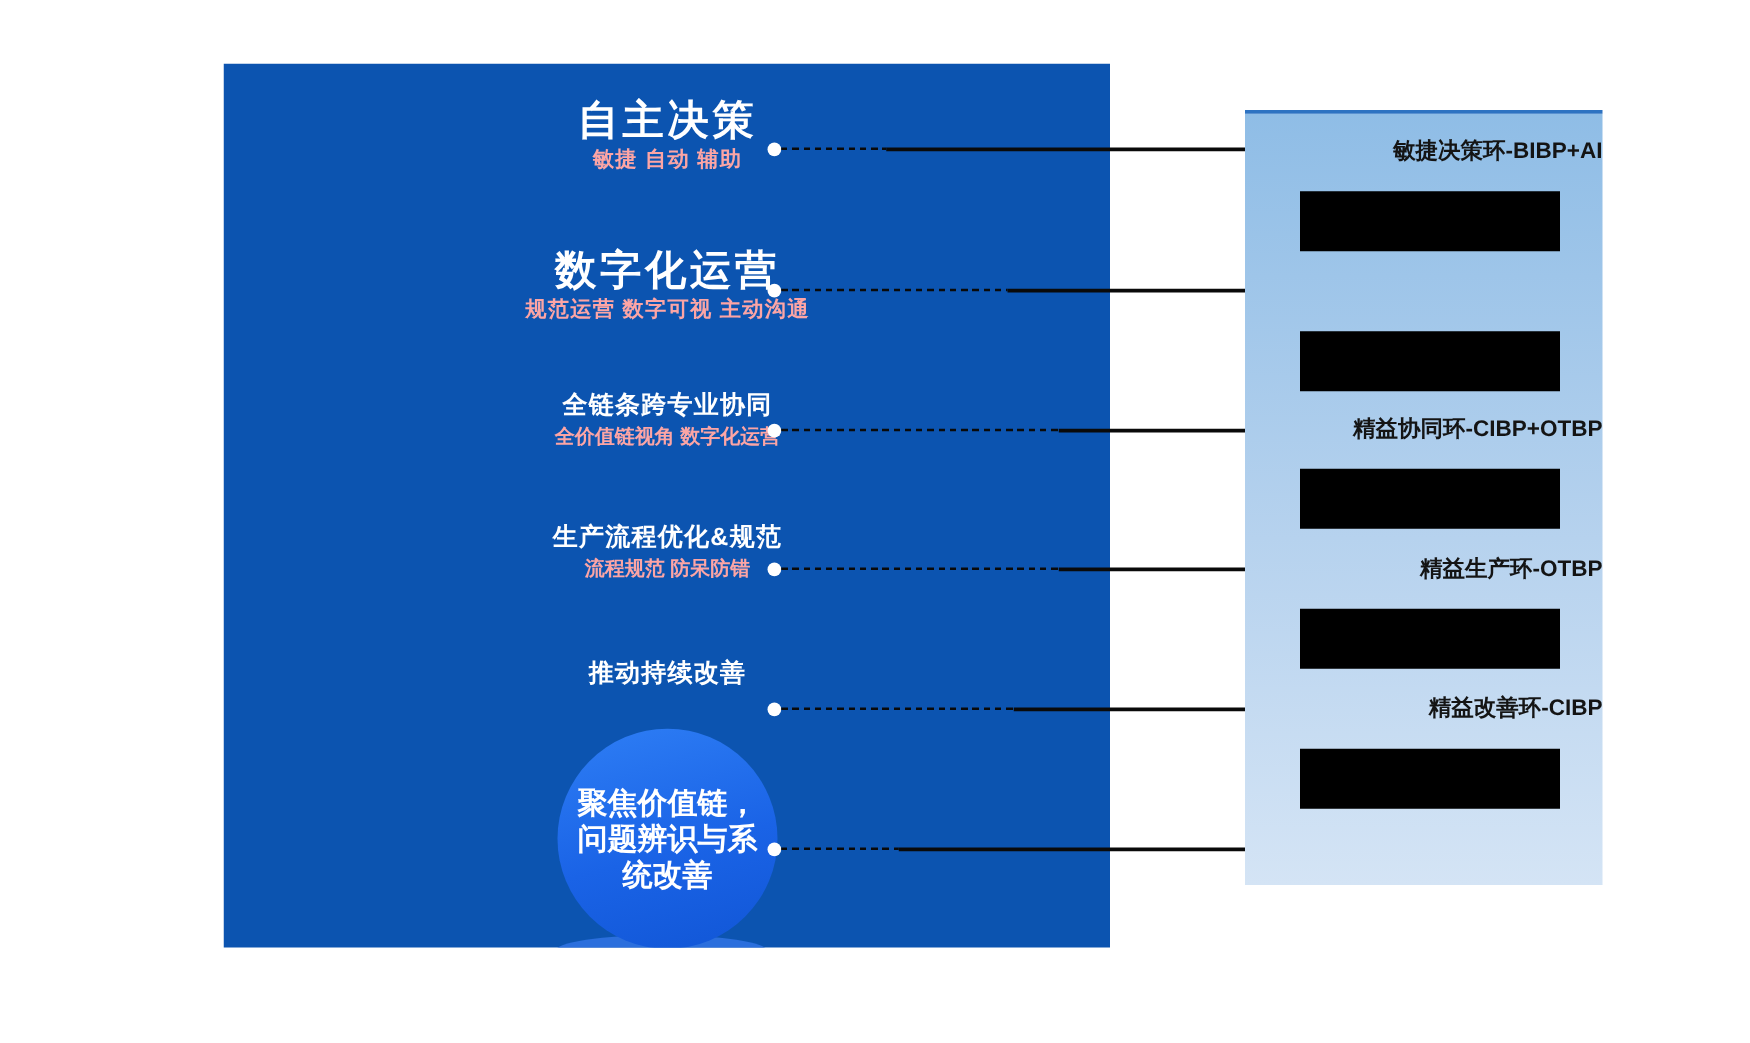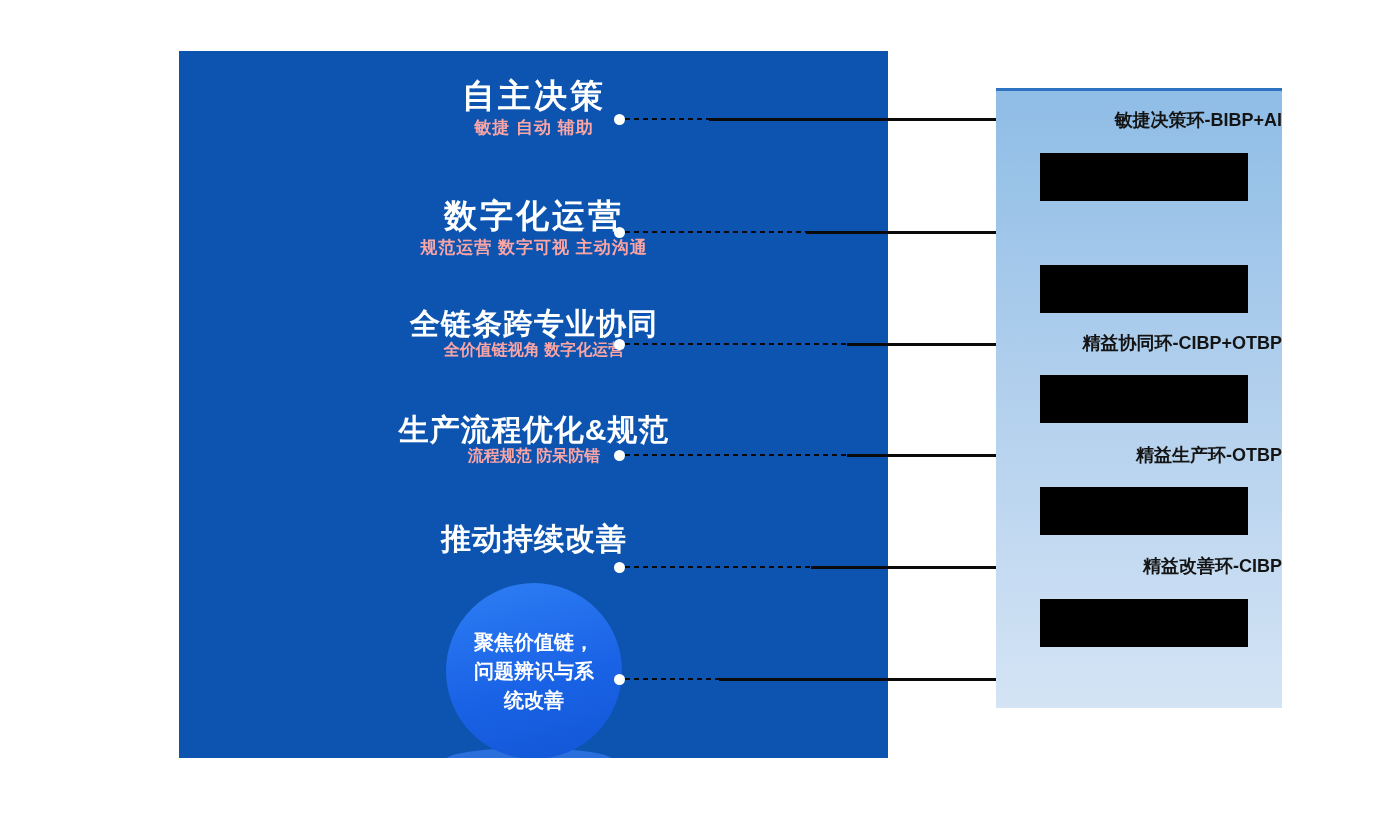--- a/index.html
+++ b/index.html
@@ -8,34 +8,34 @@
     font-family:"Liberation Sans","DejaVu Sans",sans-serif;
   }
   
   .left-panel{
     position:absolute;left:143px;top:51px;width:709px;height:707px;
     background:#0c54b0;overflow:hidden;margin-left:36px;
   }
   .cap-row{position:absolute;left:190px;width:330px;text-align:center;color:#ffffff;}
   .cap-title{font-weight:700;color:#ffffff;}
   .cap-title.size-xl{font-size:33px;line-height:40px;letter-spacing:3px;}
-  .cap-title.size-l{font-size:30px;line-height:30px;letter-spacing:1px;}
+  .cap-title.size-l{font-size:20px;line-height:30px;letter-spacing:1px;}
   .cap-sub{font-weight:700;font-size:17px;line-height:22px;color:#fca5a5;letter-spacing:1px;margin-top:1px;}
   .cap-sub.size-s{font-size:16px;line-height:20px;letter-spacing:0;}
   
   .focus-ellipse{
     position:absolute;left:265px;top:697px;width:170px;height:26px;border-radius:50%;
     background:#2b6fdd;
   }
   .focus-circle{
     position:absolute;left:267px;top:532px;width:176px;height:176px;border-radius:50%;
     background:linear-gradient(165deg,#2e7ef5 0%,#1a63e6 55%,#1156d6 100%);
     display:flex;align-items:center;justify-content:center;text-align:center;
   }
-  .focus-circle .txt{font-weight:700;font-size:20px;line-height:29px;color:#ffffff;}
+  .focus-circle .txt{font-weight:700;font-size:24px;line-height:29px;color:#ffffff;}
   
   .connector{position:absolute;left:614px;height:12px;display:flex;align-items:center;z-index:5;}
   .dot{width:11px;height:11px;border-radius:50%;background:#ffffff;flex:0 0 auto;}
   .dash{height:2px;flex:0 0 auto;
     background:repeating-linear-gradient(90deg,#0a0a0a 0 5px,transparent 5px 9px);}
   .solid{height:3px;background:#0a0a0a;flex:0 0 auto;}
   
   .right-panel{
     position:absolute;left:996px;top:88px;width:286px;height:620px;
     background:linear-gradient(180deg,#8fbde6 0%,#b6d2ee 55%,#d4e4f5 100%);

